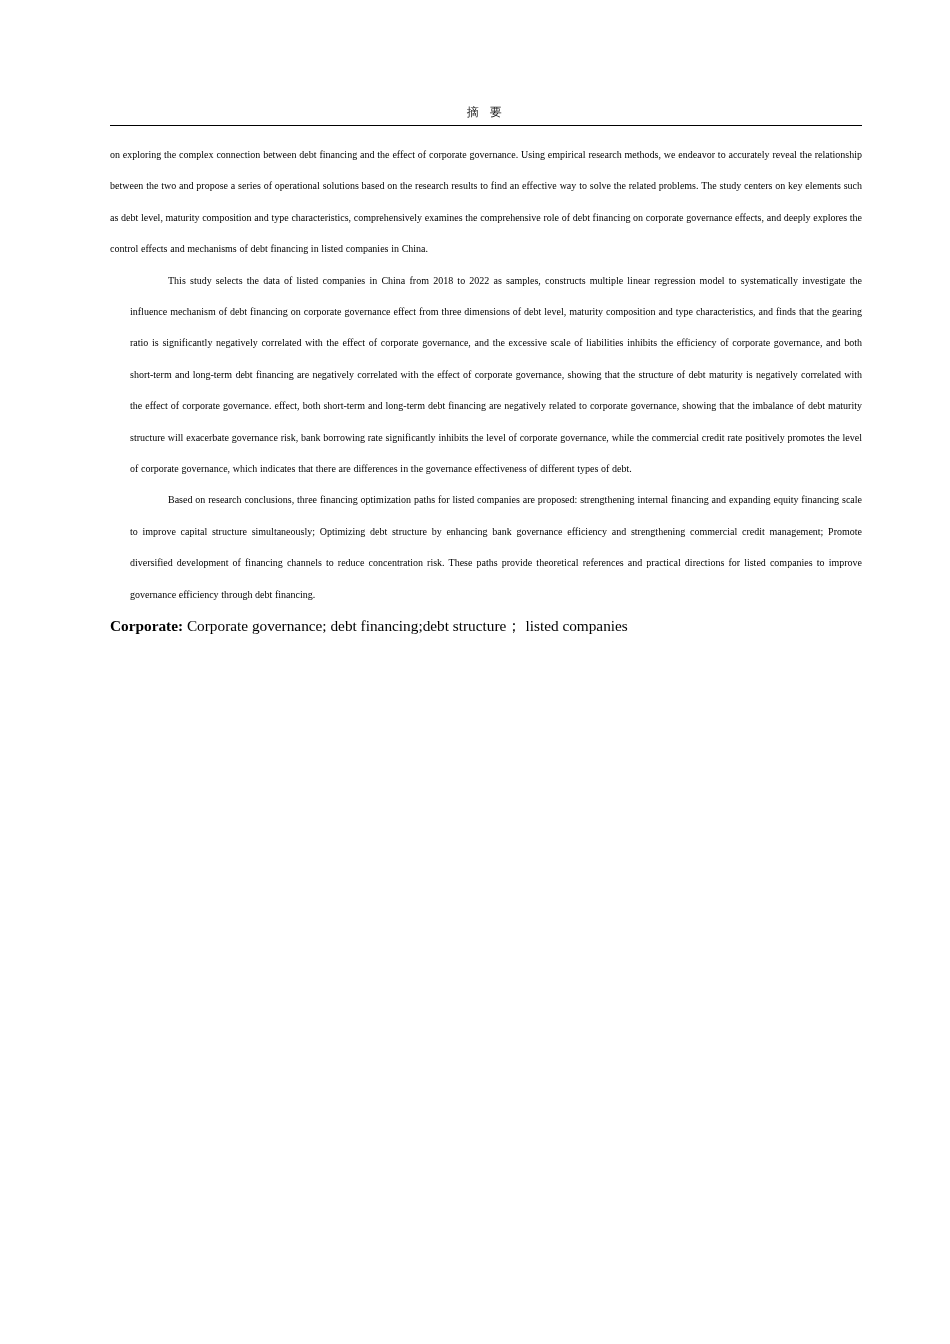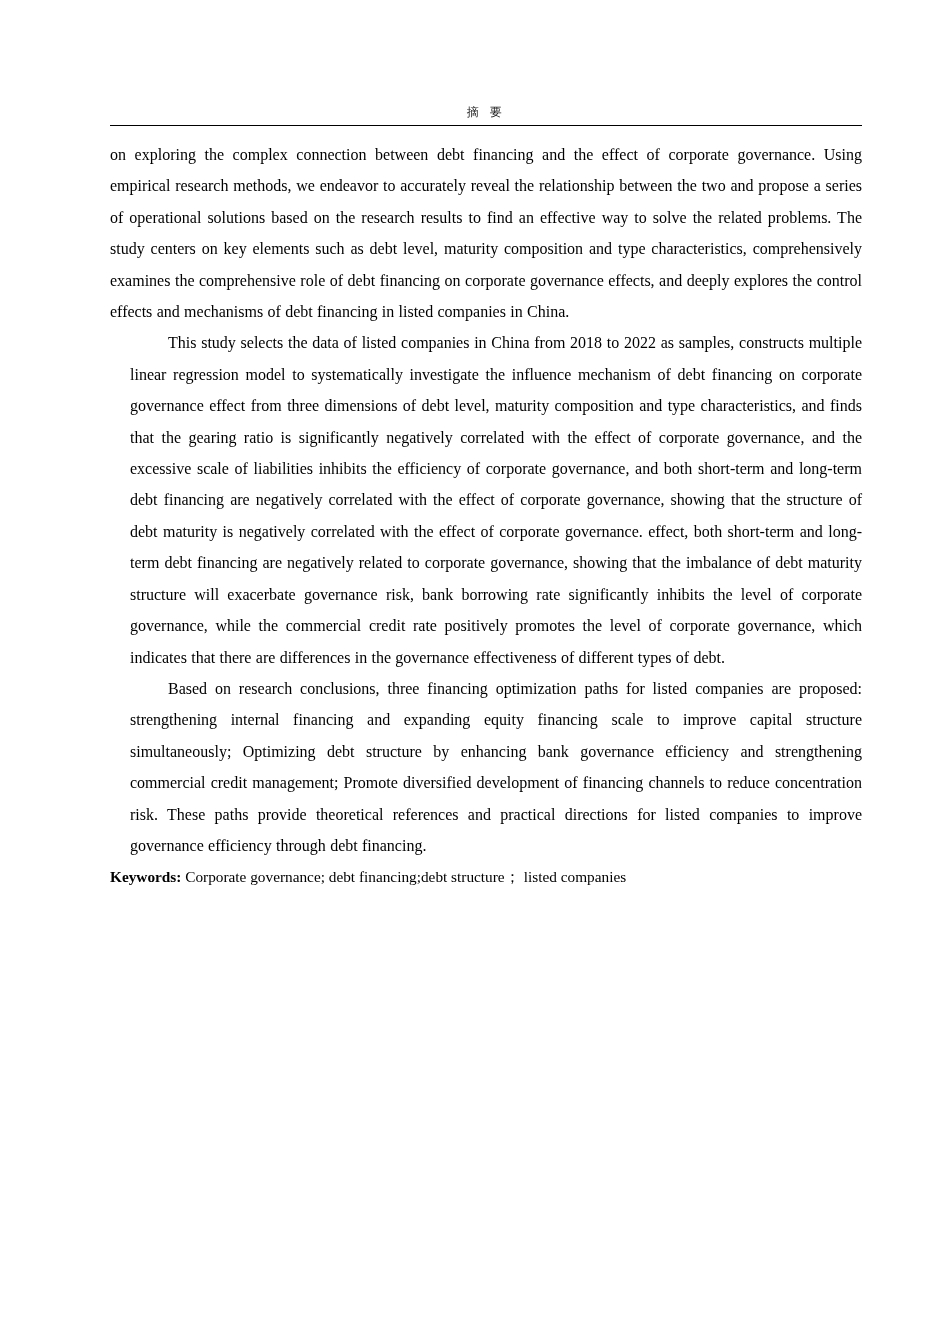--- a/index.html
+++ b/index.html
@@ -46,21 +46,21 @@
   }
   
   .body-block {
     position: absolute;
     left: 110px;
     top: 139px;
     width: 752px;
   }
   p.para {
     margin: 0;
-    font-size: 16px;
+    font-size: 10px;
     line-height: 31.4px;
     text-align: justify;
     text-justify: inter-word;
     text-align-last: left;
     word-spacing: 0.02em;
     hyphens: none;
   }
   p.indent {
     text-indent: 38px;
     margin-left: 20px;
@@ -85,16 +85,16 @@
   <div class="head-rule"></div>
 
   <div class="body-block">
 
     <p class="para">on exploring the complex connection between debt financing and the effect of corporate governance. Using empirical research methods, we endeavor to accurately reveal the relationship between the two and propose a series of operational solutions based on the research results to find an effective way to solve the related problems. The study centers on key elements such as debt level, maturity composition and type characteristics, comprehensively examines the comprehensive role of debt financing on corporate governance effects, and deeply explores the control effects and mechanisms of debt financing in listed companies in China.</p>
 
     <p class="para indent">This study selects the data of listed companies in China from 2018 to 2022 as samples, constructs multiple linear regression model to systematically investigate the influence mechanism of debt financing on corporate governance effect from three dimensions of debt level, maturity composition and type characteristics, and finds that the gearing ratio is significantly negatively correlated with the effect of corporate governance, and the excessive scale of liabilities inhibits the efficiency of corporate governance, and both short-term and long-term debt financing are negatively correlated with the effect of corporate governance, showing that the structure of debt maturity is negatively correlated with the effect of corporate governance. effect, both short-term and long-term debt financing are negatively related to corporate governance, showing that the imbalance of debt maturity structure will exacerbate governance risk, bank borrowing rate significantly inhibits the level of corporate governance, while the commercial credit rate positively promotes the level of corporate governance, which indicates that there are differences in the governance effectiveness of different types of debt.</p>
 
     <p class="para indent">Based on research conclusions, three financing optimization paths for listed companies are proposed: strengthening internal financing and expanding equity financing scale to improve capital structure simultaneously; Optimizing debt structure by enhancing bank governance efficiency and strengthening commercial credit management; Promote diversified development of financing channels to reduce concentration risk. These paths provide theoretical references and practical directions for listed companies to improve governance efficiency through debt financing.</p>
 
-    <p class="keywords"><span class="kw-label">Keywords:</span> <span>Corporate governance; debt financing;debt structure；  listed companies</span></p>
+    <p class="keywords"><span class="kw-label">Corporate:</span> <span>Corporate governance; debt financing;debt structure；  listed companies</span></p>
 
   </div>
 </div>
 
 </body></html>

